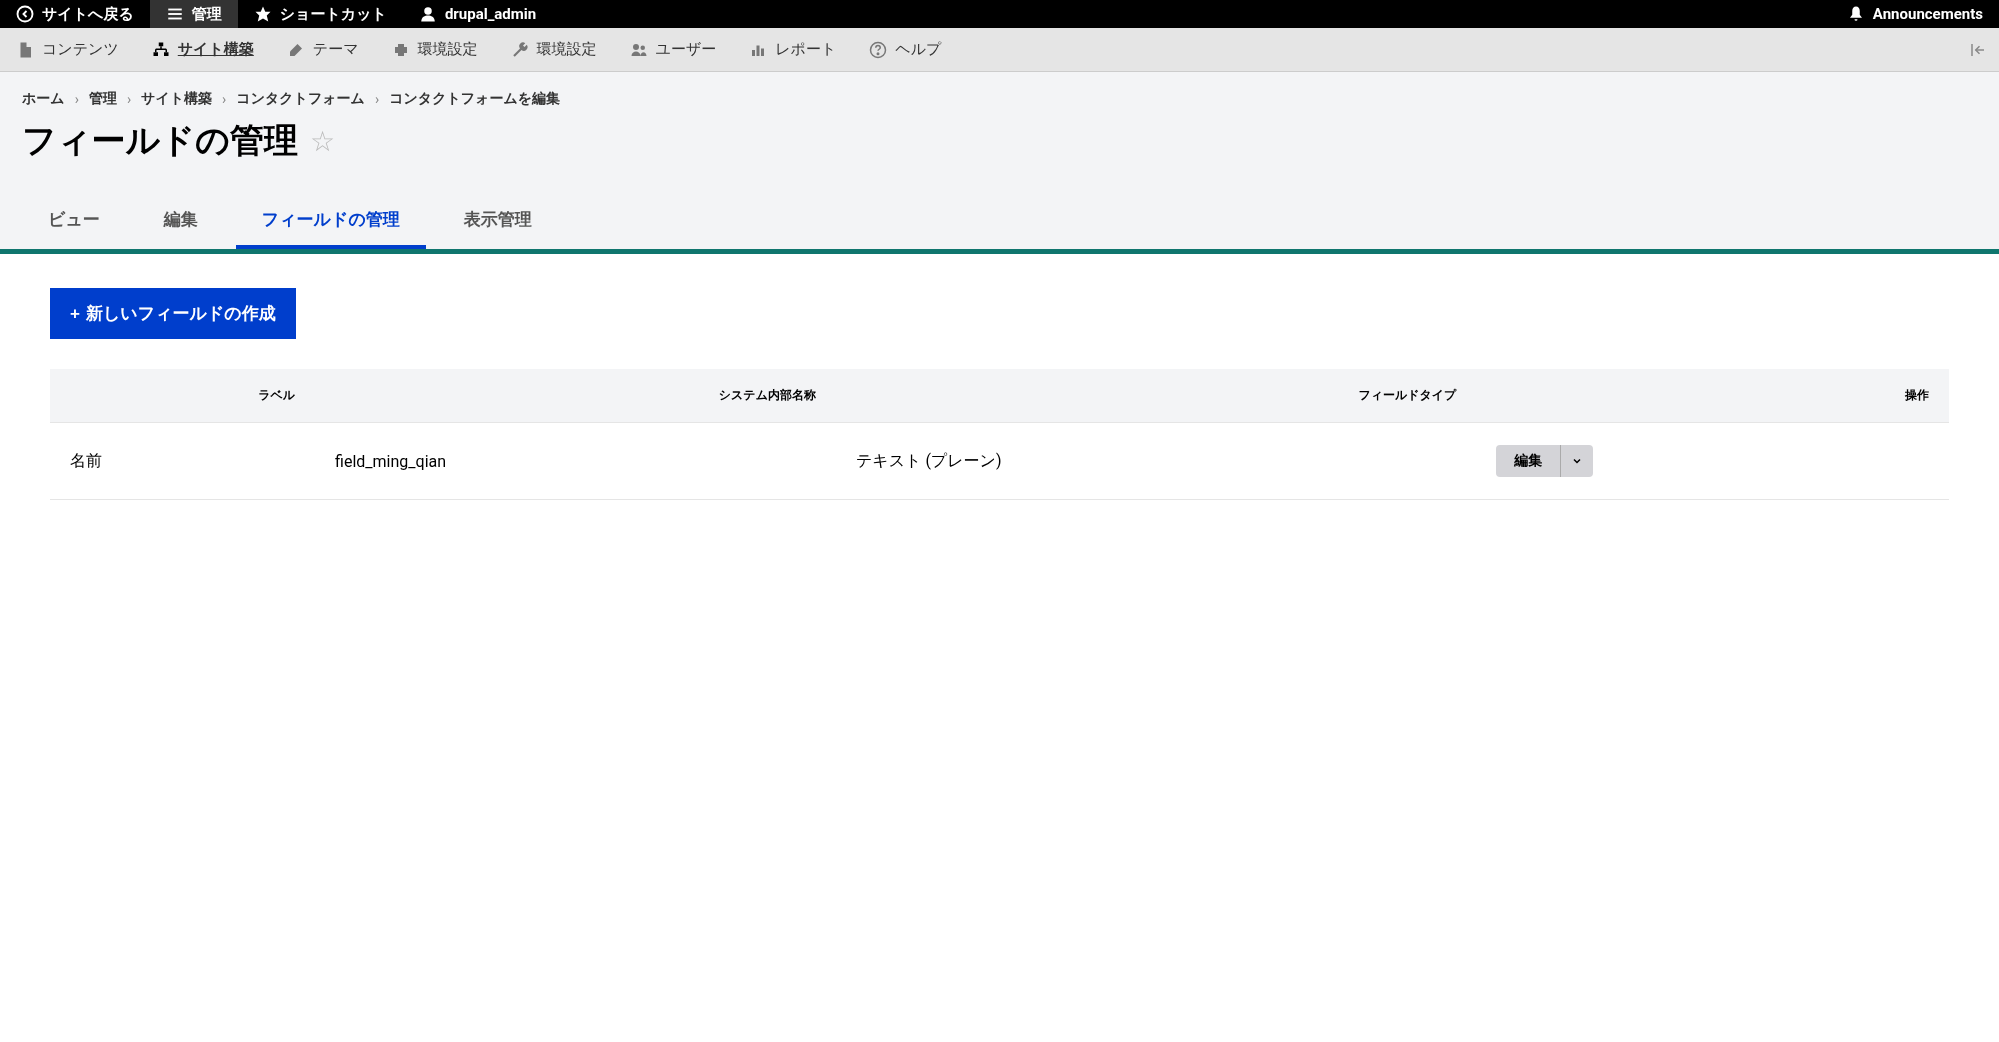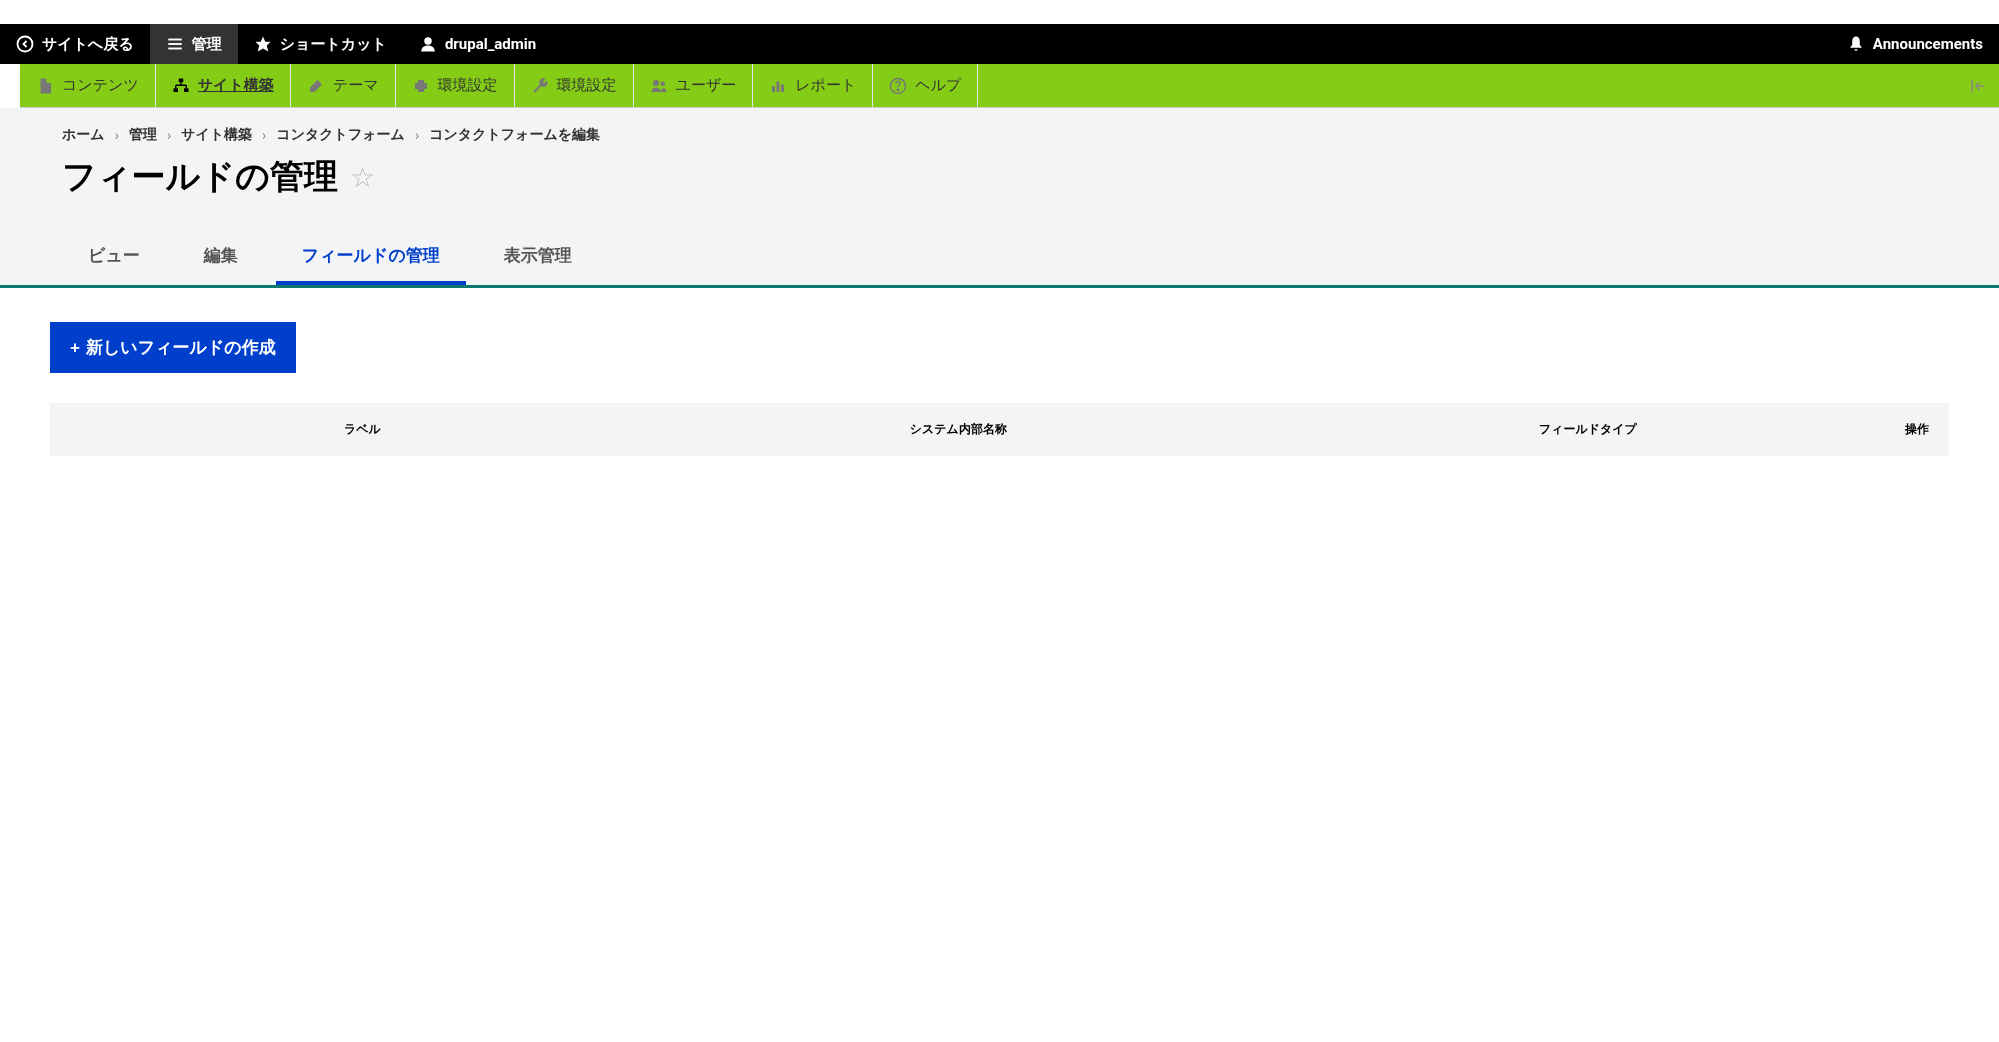--- a/index.html
+++ b/index.html
@@ -1,32 +1,32 @@
 <!DOCTYPE html>
 <html><head>
   <meta charset="utf-8">
   <style>
     * { margin: 0; padding: 0; box-sizing: border-box; }
     body { font-family: -apple-system, BlinkMacSystemFont, "Segoe UI", Roboto, sans-serif; background: #fff; }
     
-    .topbar { background: #000; color: #fff; display: flex; align-items: center; height: 40px; margin-top: 24px; }
+    .topbar { background: #000; color: #fff; display: flex; align-items: center; height: 28px; }
     .topbar-item { display: flex; align-items: center; padding: 0 16px; height: 100%; cursor: pointer; font-size: 15px; font-weight: bold; }
     .topbar-item.active { background: #333; }
     .topbar-right { margin-left: auto; }
     .topbar-icon { margin-right: 8px; display: inline-flex; }
     
-    .adminbar { background: #84cc16; border-bottom: 1px solid #ccc; display: flex; align-items: center; height: 44px; box-shadow: 0 1px 2px rgba(0,0,0,0.1); margin-left: 20px; }
+    .adminbar { background: #e5e5e5; border-bottom: 1px solid #ccc; display: flex; align-items: center; height: 44px; box-shadow: 0 1px 2px rgba(0,0,0,0.1); }
     .adminbar-item { display: flex; align-items: center; padding: 0 16px; height: 100%; cursor: pointer; font-size: 15px; color: #333; border-right: 1px solid #e5e5e5; }
     .adminbar-item.active { font-weight: bold; }
     .adminbar-item.active .adminbar-label { text-decoration: underline; }
     .adminbar-icon { margin-right: 8px; display: inline-flex; color: #777; }
     .adminbar-item.active .adminbar-icon { color: #000; }
     .adminbar-right { margin-left: auto; padding: 0 12px; cursor: pointer; color: #888; }
     
-    .header-region { background: #f3f4f6; padding: 18px 62px 0; border-bottom: 3px solid #0f766e; }
+    .header-region { background: #f3f4f6; padding: 18px 22px 0; border-bottom: 5px solid #0f766e; }
     .breadcrumb { font-size: 14px; color: #333; display: flex; align-items: center; gap: 10px; }
     .breadcrumb-link { font-weight: bold; cursor: pointer; }
     .breadcrumb-sep { color: #888; }
     .page-title-row { display: flex; align-items: center; gap: 12px; margin-top: 10px; }
     .page-title { font-size: 34px; font-weight: bold; }
     .star-empty { color: #bbb; font-size: 28px; cursor: pointer; }
     
     .tabs { display: flex; gap: 12px; margin-top: 30px; }
     .tab { padding: 14px 26px; font-size: 17px; font-weight: bold; color: #555; cursor: pointer; border-bottom: 4px solid transparent; }
     .tab.active { color: #003ecc; border-bottom-color: #003ecc; }
@@ -214,15 +214,32 @@
   <table class="table">
     <thead>
       <tr>
         <th>ラベル</th>
         <th>システム内部名称</th>
         <th>フィールドタイプ</th>
         <th>操作</th>
       </tr>
     </thead>
     <tbody>
+      <tr>
+        <td>名前</td>
+        <td>field_ming_qian</td>
+        <td>テキスト (プレーン)</td>
+        <td>
+          <div class="dropbutton">
+            <div class="dropbutton-main">編集</div>
+            <div class="dropbutton-toggle">
+              <span>
+                  <svg width="12" height="12" viewBox="0 0 24 24" fill="none" stroke="currentColor" stroke-width="3">
+                    <polyline points="6 9 12 15 18 9"></polyline>
+                  </svg>
+                </span>
+            </div>
+          </div>
+        </td>
+      </tr>
     </tbody>
   </table>
 </div>
 
 </body></html>

